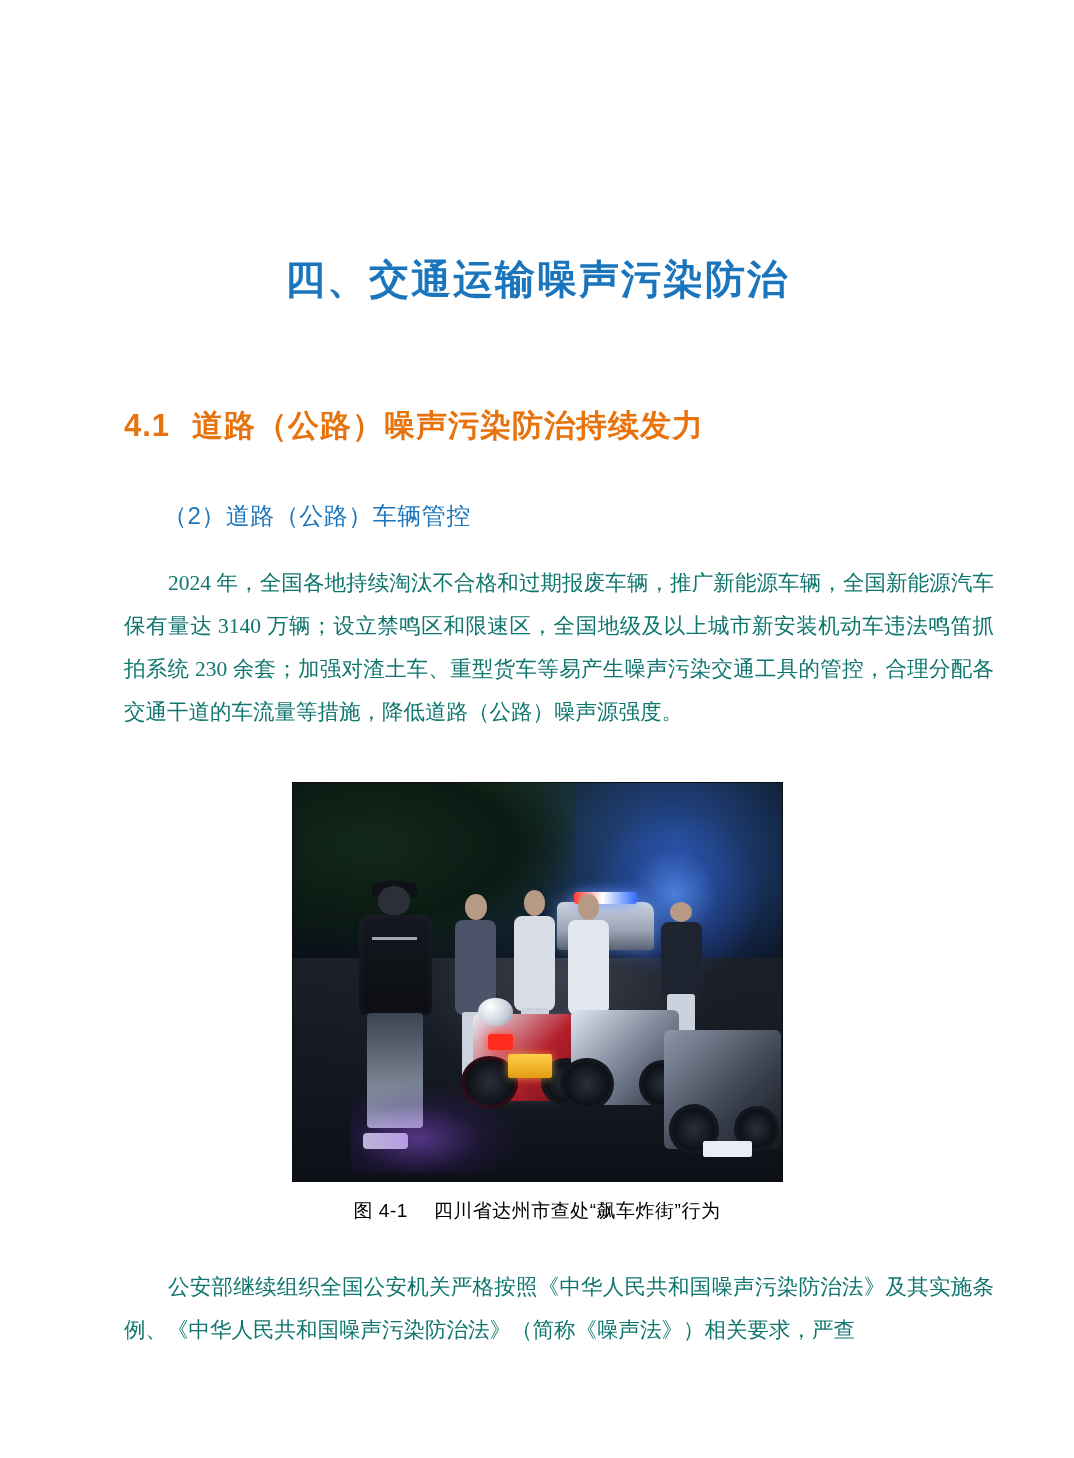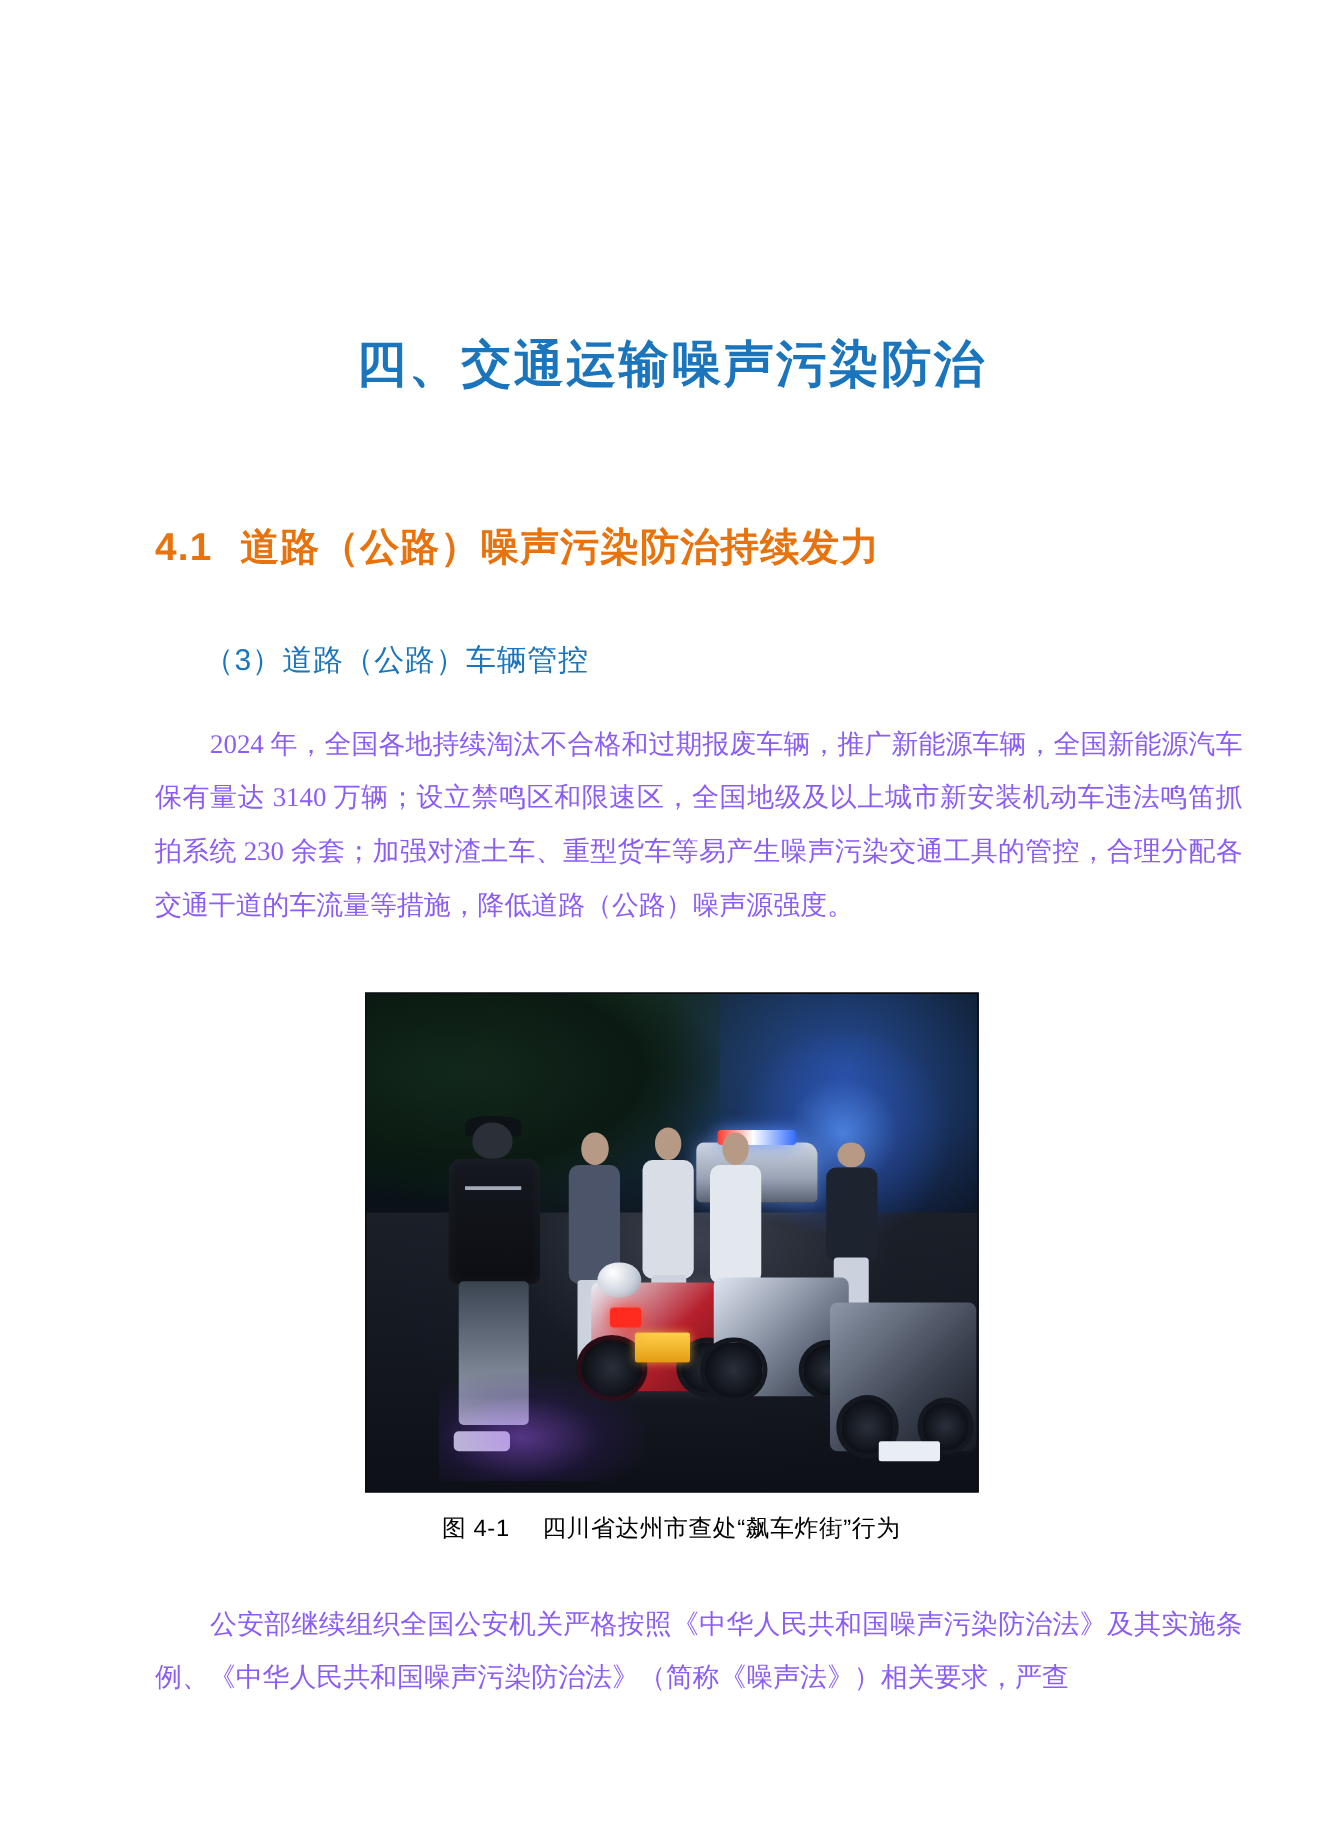--- a/index.html
+++ b/index.html
@@ -15,21 +15,21 @@
     width: 1074px;
     height: 1458px;
     position: relative;
     background: #ffffff;
     overflow: hidden;
     box-sizing: border-box;
   }
   .content {
     position: absolute;
     left: 0;
-    top: 16px;
+    top: 4px;
     width: 1074px;
   }
 
   .chapter-title {
     margin: 0;
     padding-top: 248px;
     text-align: center;
     font-family: "Liberation Serif", serif;
     font-weight: bold;
     font-size: 40px;
@@ -65,21 +65,21 @@
   .body-text {
     margin: 0;
     padding-top: 30px;
     padding-left: 124px;
     padding-right: 80px;
     font-family: "Liberation Serif", serif;
     font-size: 21.5px;
     line-height: 43px;
     text-align: justify;
     text-indent: 44px;
-    color: #8b5cf6;
+    color: #0f766e;
   }
   .body-text.second {
     padding-top: 42px;
   }
 
   
   .figure-wrap {
     padding-top: 48px;
     text-align: center;
   }
@@ -301,21 +301,21 @@
 
 <div class="page">
   <div class="content">
 
     <h1 class="chapter-title">四、交通运输噪声污染防治</h1>
 
     <h2 class="section-title">
       <span class="num">4.1</span><span>道路（公路）噪声污染防治持续发力</span>
     </h2>
 
-    <h3 class="subsection-title">（3）道路（公路）车辆管控</h3>
+    <h3 class="subsection-title">（2）道路（公路）车辆管控</h3>
 
     <p class="body-text">2024 年，全国各地持续淘汰不合格和过期报废车辆，推广新能源车辆，全国新能源汽车保有量达 3140 万辆；设立禁鸣区和限速区，全国地级及以上城市新安装机动车违法鸣笛抓拍系统 230 余套；加强对渣土车、重型货车等易产生噪声污染交通工具的管控，合理分配各交通干道的车流量等措施，降低道路（公路）噪声源强度。</p>
 
     <div class="figure-wrap">
       <div class="photo">
         <div class="sky"></div>
         <div class="foliage"></div>
         <div class="road"></div>
         <div class="lamp-glow"></div>
 

